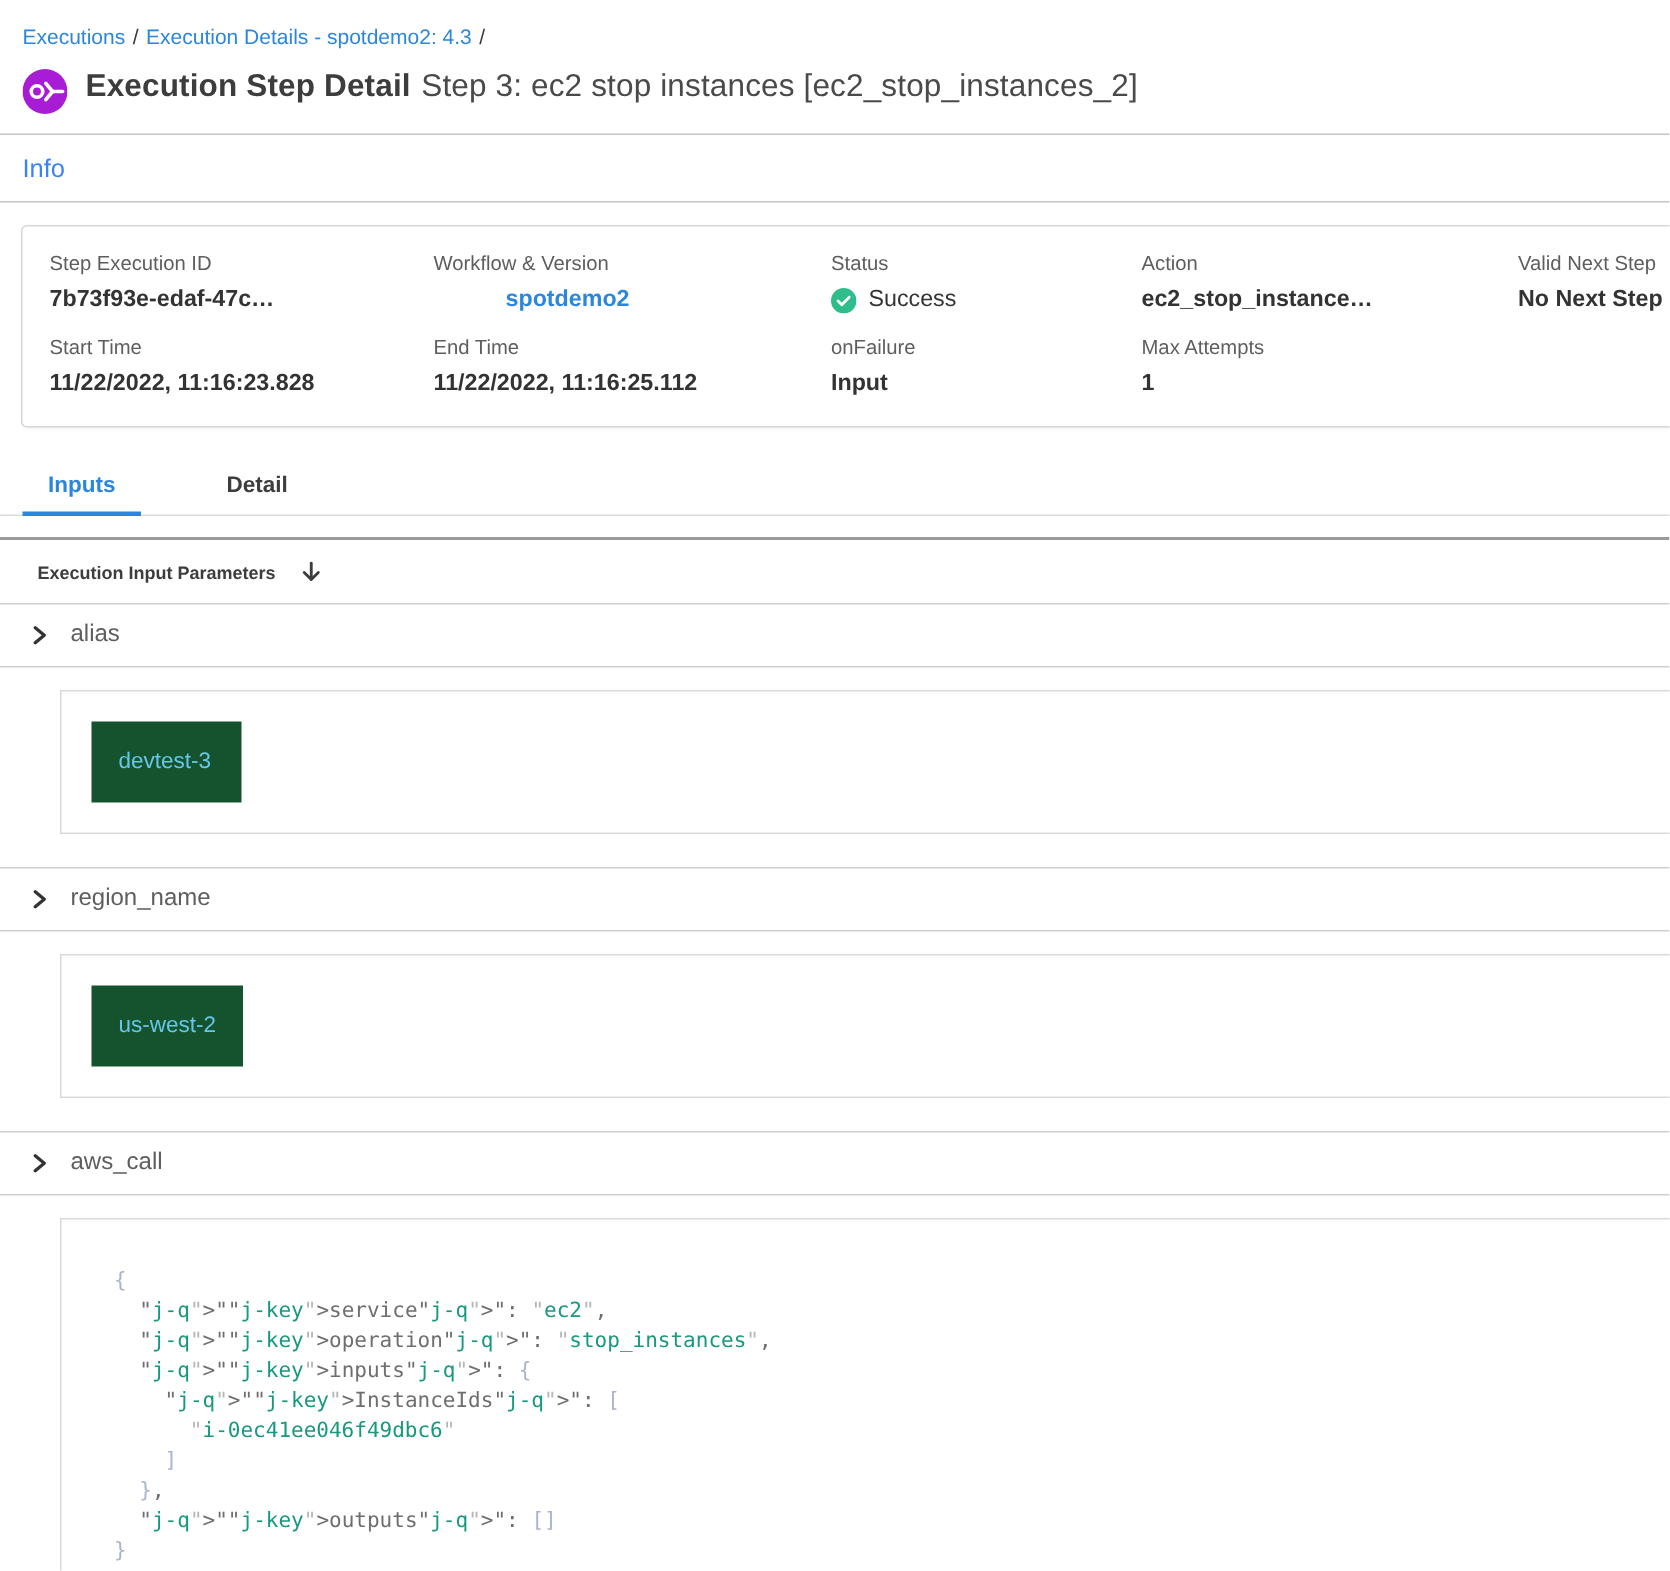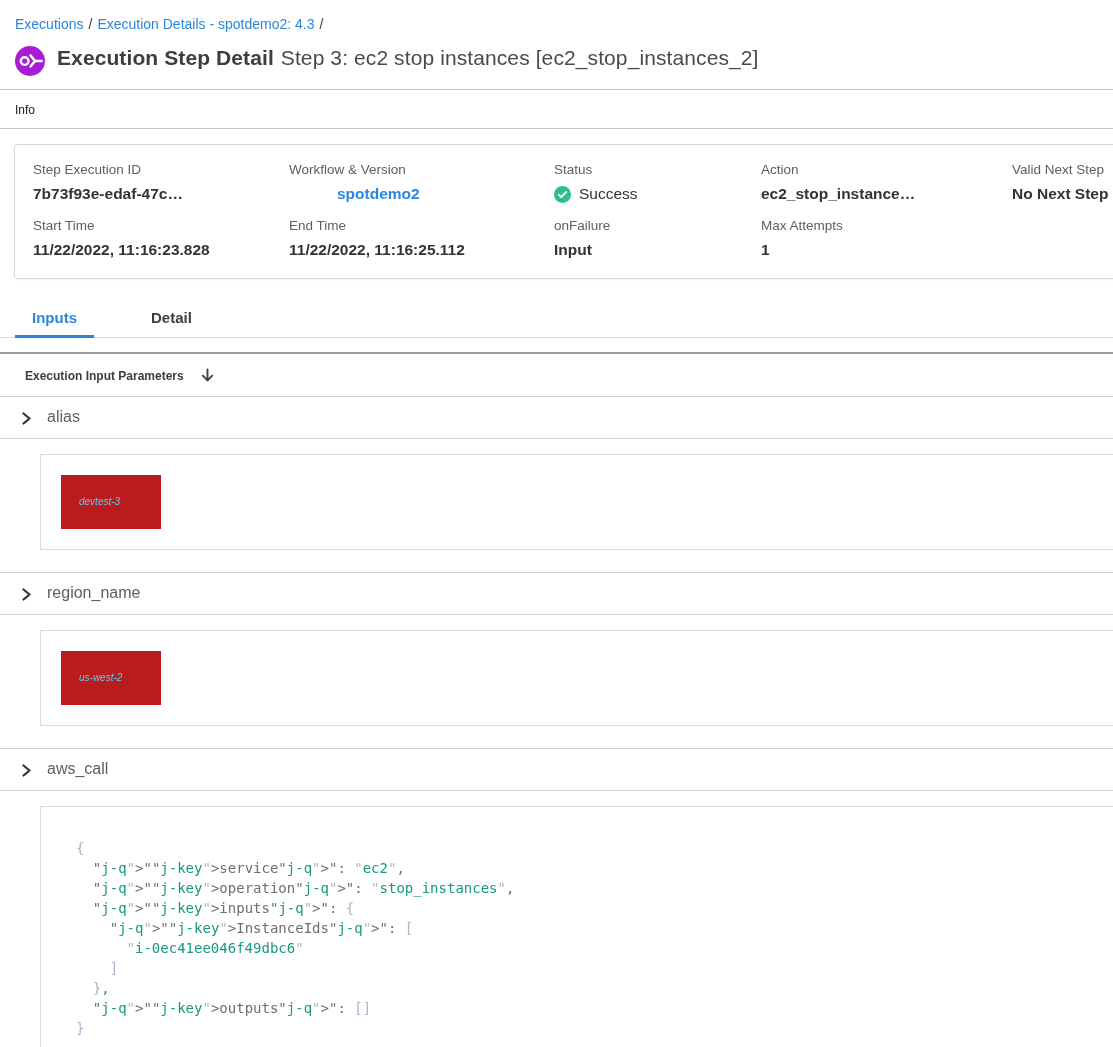--- a/index.html
+++ b/index.html
@@ -17,21 +17,21 @@
   .title-row{display:flex;gap:12px;margin:14px 0 0 15px;}
   .app-icon{width:30px;height:30px;flex:0 0 auto;}
   h1{font-size:21px;margin:0;font-weight:700;color:#3d3d3d;letter-spacing:.1px;}
   h1 .subtitle{font-weight:400;color:#4a4a4a;margin-left:7px;}
   
   .divider{border:none;border-top:1px solid #c6c6c6;margin:0;width:100%;}
   .divider.light{border-top-color:#d0d0d0;}
   .divider.thick{border:none;height:2px;background:#9b9b9b;}
   .title-divider{margin-top:13px;}
   
-  .info-heading{font-size:12px;font-weight:400;color:#0f172a;margin:13px 0 11px 15px;}
+  .info-heading{font-size:17px;font-weight:400;color:#3b82f6;margin:13px 0 11px 15px;}
   .info-card{
     margin:15px 0 0 14px;width:1290px;box-sizing:border-box;
     border:1px solid #d7d7d7;border-radius:4px;background:#fff;
     padding:17px 0 19px 18px;box-shadow:0 1px 2px rgba(0,0,0,.05);
   }
   .info-grid{display:grid;grid-template-columns:256px 265px 207px 251px auto;}
   .info-grid + .info-grid{margin-top:15px;}
   .cell .label{font-size:13.5px;color:#5e5e5e;margin-bottom:8px;}
   .cell .value{font-size:15.5px;font-weight:700;color:#333;}
   .cell .value.link{color:#2b87dd;margin-left:48px;}
@@ -50,22 +50,22 @@
   
   .param-row{display:flex;align-items:center;gap:14px;padding:11px 0 12px 20px;cursor:pointer;}
   .chevron-icon{width:13px;height:13px;flex:0 0 auto;}
   .param-name{font-size:16px;color:#5e5e5e;}
   
   .param-panel{
     margin:15px 0 22px 40px;width:1250px;box-sizing:border-box;
     border:1px solid #dadada;background:#fff;padding:20px;
   }
   .chip{
-    display:inline-block;background:#b91c1c;color:#67c6e8;
-    font-size:10px;line-height:20px;padding:17px 18px;min-width:64px;font-style:italic;
+    display:inline-block;background:#14532d;color:#67c6e8;
+    font-size:15px;line-height:20px;padding:17px 18px;min-width:64px;
   }
   
   .code-panel{
     margin:15px 0 0 40px;width:1250px;box-sizing:border-box;height:290px;
     border:1px solid #dadada;background:#fff;padding:31px 0 0 35px;
   }
   pre.json{
     margin:0;font-family:"DejaVu Sans Mono","Liberation Mono",monospace;
     font-size:14px;line-height:20px;color:#6e6e6e;
   }

